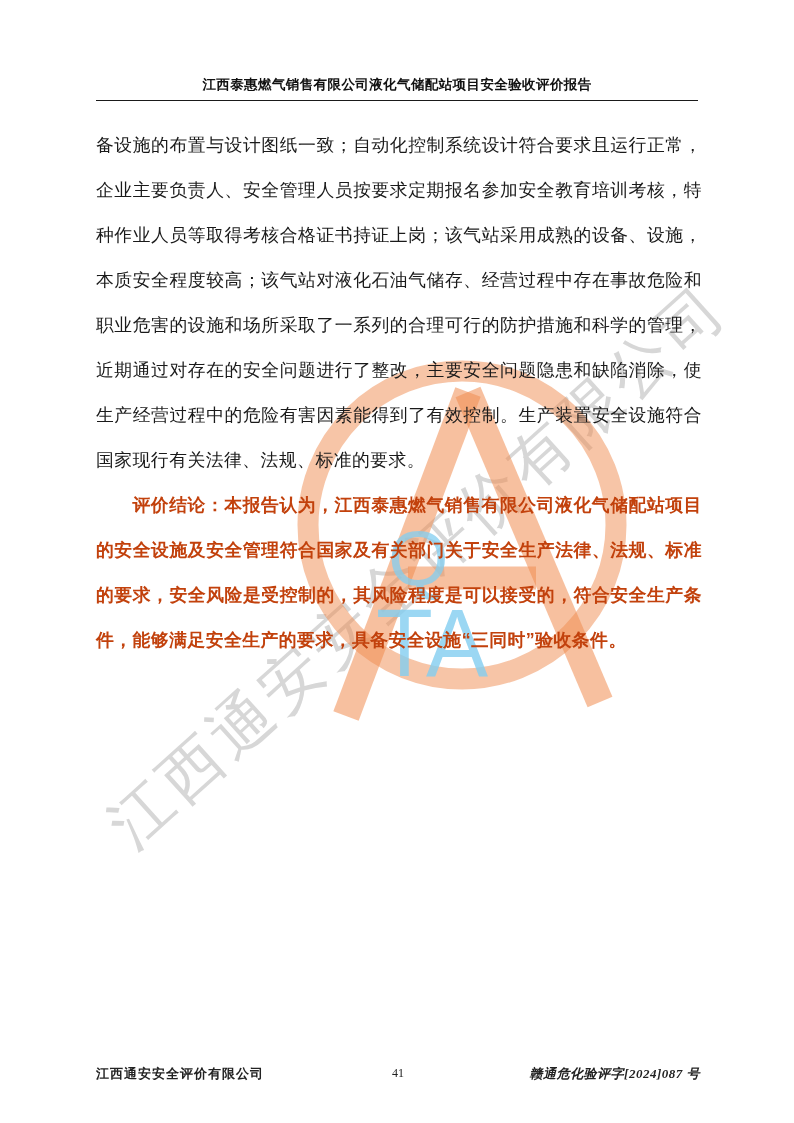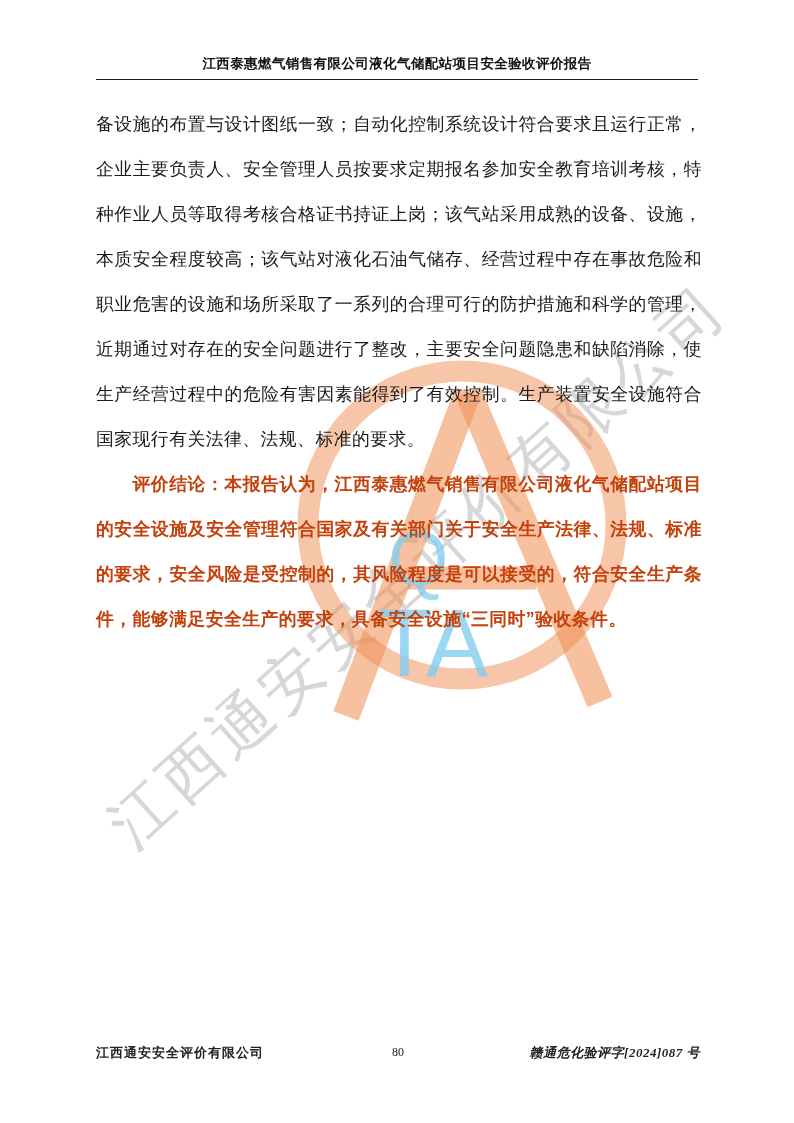--- a/index.html
+++ b/index.html
@@ -33,21 +33,21 @@
     position:absolute;
     left:279px;top:745px;
     font-family:"Liberation Sans","DejaVu Sans",sans-serif;
     font-weight:bold;
     font-size:70px;line-height:76px;letter-spacing:1px;
     color:rgba(247,80,80,0.52);
     white-space:nowrap;
   }
 
   
-  .content{position:absolute;inset:0;z-index:1;}
+  .content{position:absolute;inset:0;z-index:1;margin-top:21px;}
 
   .page-header{
     position:absolute;left:96px;right:96px;top:55px;
   }
   .page-header .title{
     text-align:center;
     font-size:13.5px;letter-spacing:0.4px;
     font-weight:bold;
     color:#111;
   }
@@ -121,18 +121,18 @@
       <hr class="rule">
     </div>
 
     <div class="doc-body">
       <p class="first">备设施的布置与设计图纸一致；自动化控制系统设计符合要求且运行正常，企业主要负责人、安全管理人员按要求定期报名参加安全教育培训考核，特种作业人员等取得考核合格证书持证上岗；该气站采用成熟的设备、设施，本质安全程度较高；该气站对液化石油气储存、经营过程中存在事故危险和职业危害的设施和场所采取了一系列的合理可行的防护措施和科学的管理，近期通过对存在的安全问题进行了整改，主要安全问题隐患和缺陷消除，使生产经营过程中的危险有害因素能得到了有效控制。生产装置安全设施符合国家现行有关法律、法规、标准的要求。</p>
       <p class="conclusion">评价结论：本报告认为，江西泰惠燃气销售有限公司液化气储配站项目的安全设施及安全管理符合国家及有关部门关于安全生产法律、法规、标准的要求，安全风险是受控制的，其风险程度是可以接受的，符合安全生产条件，能够满足安全生产的要求，具备安全设施“三同时”验收条件。</p>
     </div>
 
     <div class="page-footer">
       <span class="f-left">江西通安安全评价有限公司</span>
-      <span class="f-center">80</span>
+      <span class="f-center">41</span>
       <span class="f-right">赣通危化验评字[2024]087 号</span>
     </div>
 
   </div>
 </div>
 
 </body></html>

